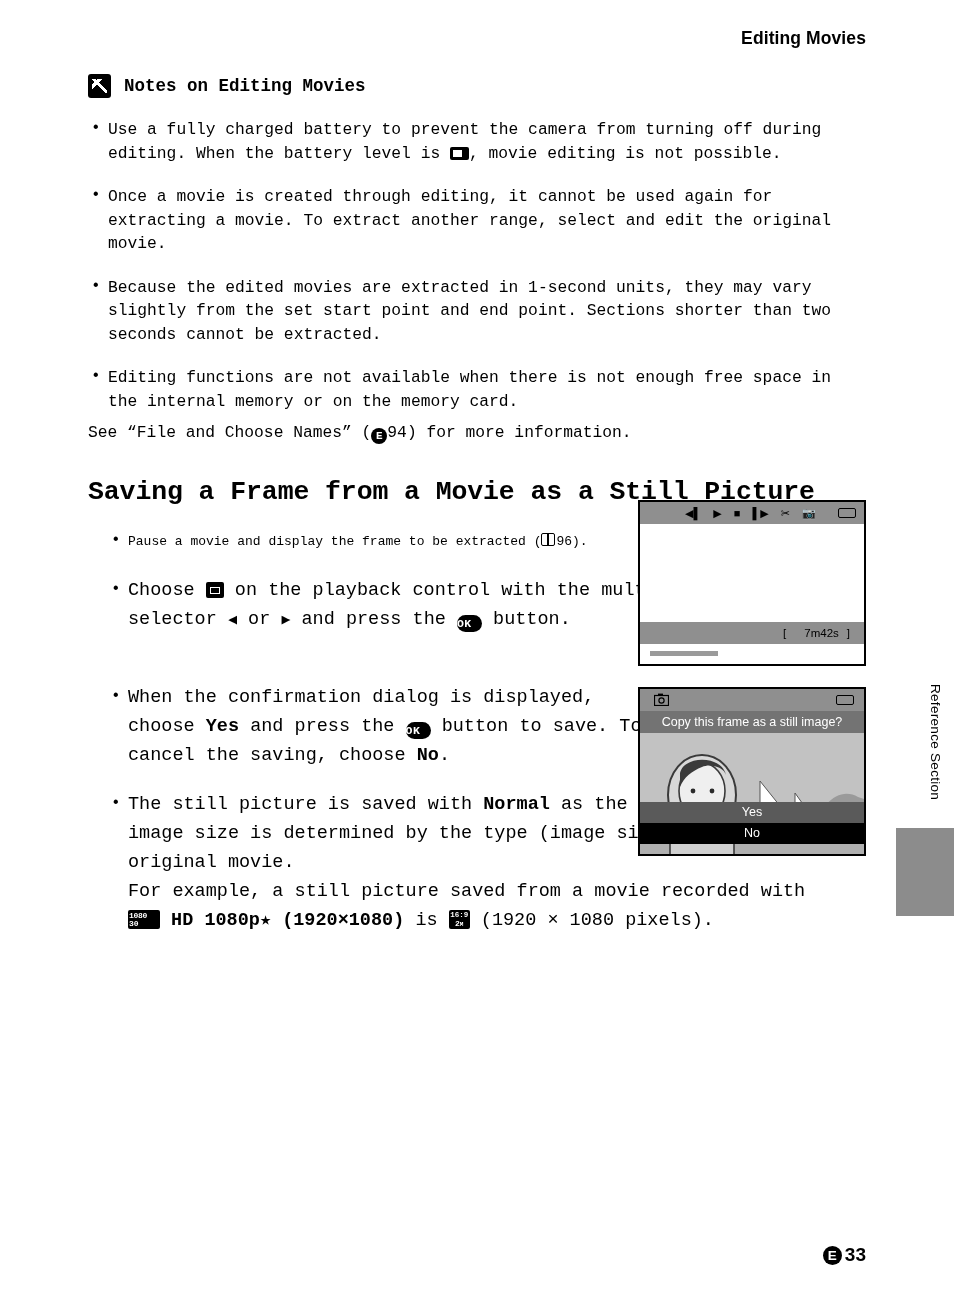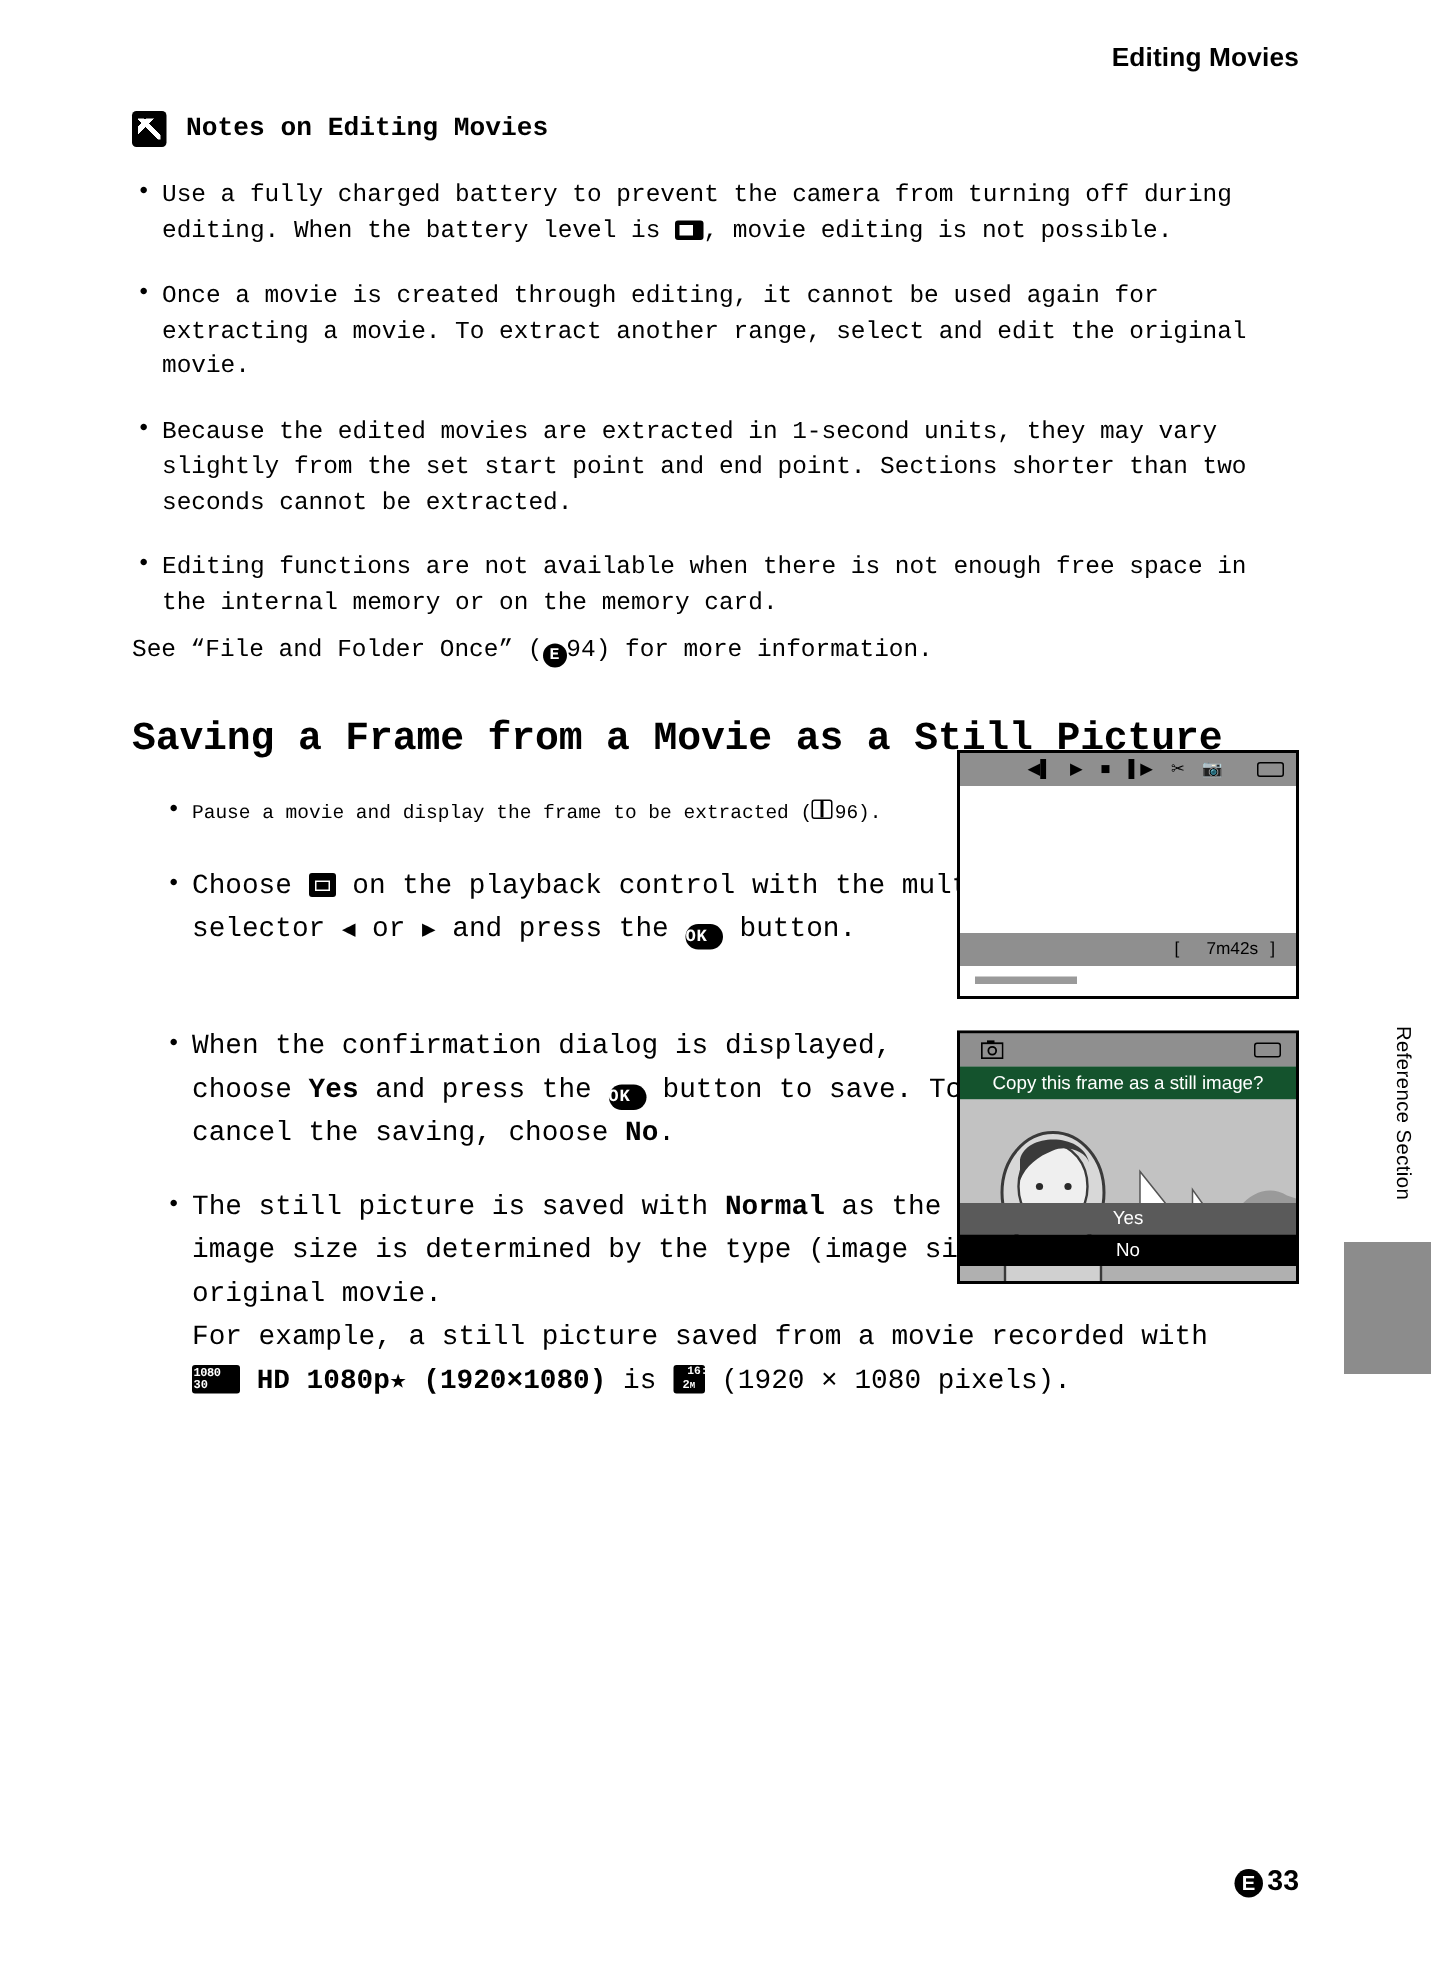--- a/index.html
+++ b/index.html
@@ -247,21 +247,21 @@
   .mini-169 {
     display: inline-block;
     width: 21px; height: 19px;
     background: #000;
     color: #fff;
     position: relative;
     vertical-align: -4px;
     border-radius: 2px;
   }
   .mini-169 .t1 {
-    position: absolute; left: 0; top: 1px; width: 37px;
+    position: absolute; left: 0; top: 1px; width: 21px;
     font-size: 7.5px; font-weight: bold; line-height: 8px; text-align: center;
   }
   .mini-169 .t2 {
     position: absolute; left: 0; top: 9px; width: 21px;
     font-size: 8px; font-weight: bold; line-height: 9px; text-align: center;
   }
   .mini-frame {
     display: inline-block;
     width: 18px; height: 16px;
     background: #000;
@@ -377,21 +377,21 @@
     border: 1.5px solid #000;
     border-radius: 2px;
     box-sizing: border-box;
   }
   .shot2 .prompt {
     position: absolute;
     left: 0;
     top: 22px;
     width: 100%;
     height: 22px;
-    background: #14532d;
+    background: #737373;
     color: #fff;
     font-size: 12.5px;
     text-align: center;
     line-height: 22px;
   }
   .shot2 .photo {
     position: absolute;
     left: 0; top: 44px;
     width: 100%;
     height: 125px;
@@ -473,21 +473,21 @@
       </li>
       <li>
         <span>Because the edited movies are extracted in 1-second units, they may vary slightly from the set start point and end point. Sections shorter than two seconds cannot be extracted.</span>
       </li>
       <li>
         <span>Editing functions are not available when there is not enough free space in the internal memory or on the memory card.</span>
       </li>
     </ul>
 
     <p class="para" style="margin-top:6px;">
-      <span>See “File and Folder Once” (</span><span class="e-ico">E</span><span>94</span><span>) for more information.</span>
+      <span>See “File and Choose Names” (</span><span class="e-ico">E</span><span>94</span><span>) for more information.</span>
     </p>
 
     <h1 class="section-title" style="margin-top:32px;">Saving a Frame from a Movie as a Still Picture</h1>
 
     <ul class="bullets" style="margin-top:18px; width:560px; padding-left:20px;">
       <li style="font-size:13px; line-height:29px; margin-bottom:2px;">
         <span>Pause a movie and display the frame to be extracted (</span><span class="book-ico"></span><span>96).</span>
       </li>
       <li style="font-size:18.5px; line-height:29px;">
         <span>Choose </span><span class="mini mini-frame"></span><span> on the playback control with the multi selector </span><span class="arrow-gl">◀</span><span> or </span><span class="arrow-gl">▶</span><span> and press the </span><span class="mini-ok">OK</span><span> button.</span>

